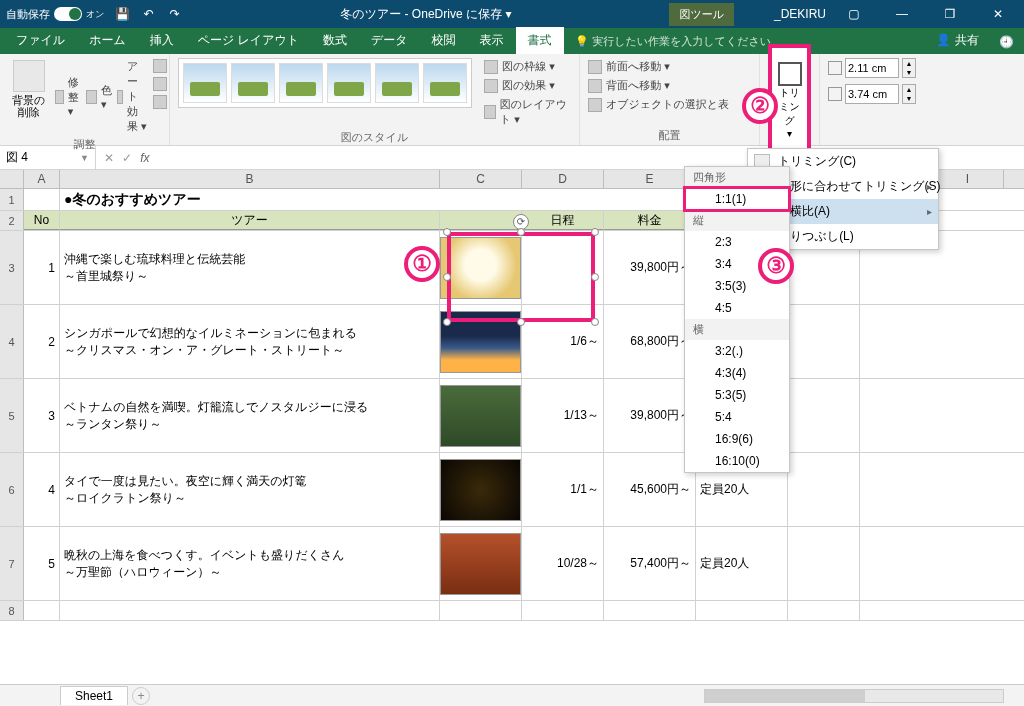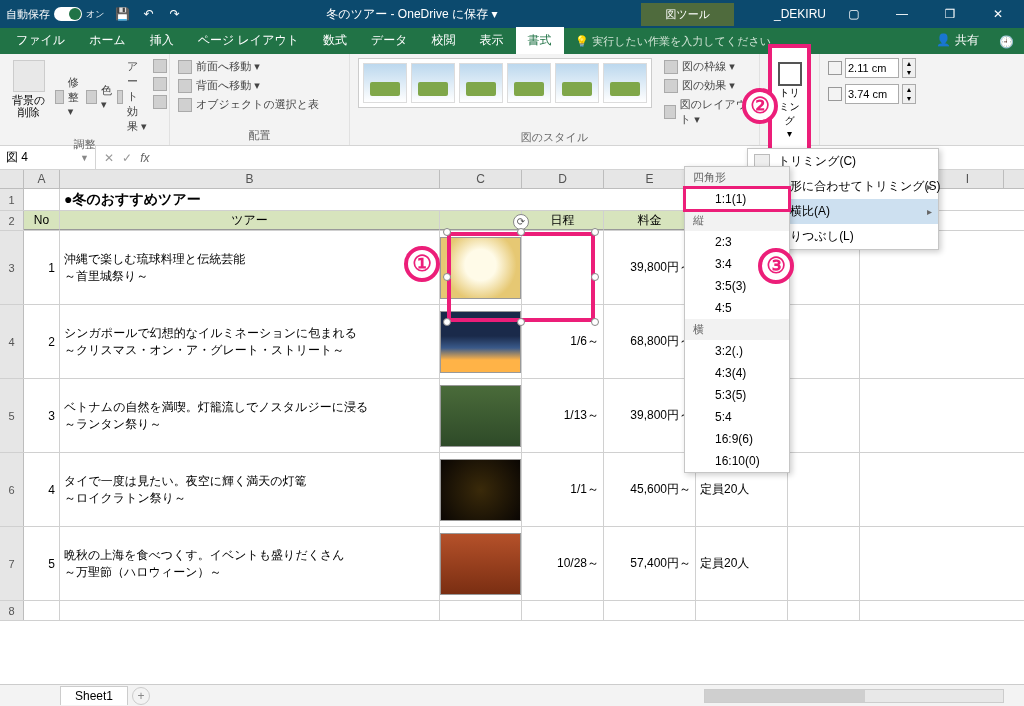--- a/index.html
+++ b/index.html
@@ -6,21 +6,21 @@
 body { background:#fff; width:1024px; height:706px; overflow:hidden; font-size:12px; }
 
 
 .titlebar { background:#0c4a6e; height:28px; display:flex; align-items:center; color:#fff; padding:0 6px; }
 .titlebar .autosave { display:flex; align-items:center; gap:4px; font-size:11px; }
 .titlebar .toggle { width:28px; height:14px; background:#fff; border-radius:7px; position:relative; }
 .titlebar .toggle:after { content:''; position:absolute; right:1px; top:1px; width:12px; height:12px; background:#217346; border-radius:50%; }
 .titlebar .qat { display:flex; gap:10px; margin-left:10px; }
 .titlebar .qat-ico { width:16px; height:16px; display:flex; align-items:center; justify-content:center; }
 .titlebar .doctitle { flex:1; text-align:center; font-size:12px; }
-.titlebar .tooltab { background:#4f6b3d; padding:4px 24px; font-size:11px; margin-right:40px; }
+.titlebar .tooltab { background:#4f6b3d; padding:4px 10px; font-size:11px; margin-right:40px; }
 .titlebar .right { display:flex; align-items:center; gap:8px; }
 .titlebar .winbtn { width:40px; height:28px; display:flex; align-items:center; justify-content:center; }
 
 
 .tabs { background:#217346; height:26px; display:flex; align-items:flex-end; padding-left:4px; }
 .tab { color:#fff; padding:5px 12px; font-size:12px; cursor:pointer; }
 .tab.active { background:#fff; color:#217346; }
 .tellme { color:#cfe3d4; margin-left:12px; font-size:11px; padding:5px 0; }
 .tabs .spacer { flex:1; }
 .tabs .share { color:#fff; padding:5px 10px; font-size:12px; }
@@ -173,66 +173,66 @@
             <span class="ico"></span>
           </span>
         <span class="smallrow">
             <span class="ico"></span>
           </span>
       </div>
     </div>
     <div class="group-label">調整</div>
   </div>
 
+  <div class="group" style="width:410px">
+    <div class="group-body">
+      <div class="gallery">
+        <div class="thumb"></div>
+        <div class="thumb"></div>
+        <div class="thumb"></div>
+        <div class="thumb"></div>
+        <div class="thumb"></div>
+        <div class="thumb"></div>
+      </div>
+      <div style="display:flex;flex-direction:column;gap:2px;margin-left:6px;">
+        <div class="smallrow">
+            <span class="ico"></span>
+            <span>図の枠線 ▾</span>
+          </div>
+        <div class="smallrow">
+            <span class="ico"></span>
+            <span>図の効果 ▾</span>
+          </div>
+        <div class="smallrow">
+            <span class="ico"></span>
+            <span>図のレイアウト ▾</span>
+          </div>
+      </div>
+    </div>
+    <div class="group-label">図のスタイル</div>
+  </div>
+
   <div class="group" style="width:180px">
     <div class="group-body">
       <div style="display:flex;flex-direction:column;gap:2px;">
         <div class="smallrow">
             <span class="ico"></span>
             <span>前面へ移動 ▾</span>
           </div>
         <div class="smallrow">
             <span class="ico"></span>
             <span>背面へ移動 ▾</span>
           </div>
         <div class="smallrow">
             <span class="ico"></span>
             <span>オブジェクトの選択と表</span>
           </div>
       </div>
     </div>
     <div class="group-label">配置</div>
-  </div>
-
-  <div class="group" style="width:410px">
-    <div class="group-body">
-      <div class="gallery">
-        <div class="thumb"></div>
-        <div class="thumb"></div>
-        <div class="thumb"></div>
-        <div class="thumb"></div>
-        <div class="thumb"></div>
-        <div class="thumb"></div>
-      </div>
-      <div style="display:flex;flex-direction:column;gap:2px;margin-left:6px;">
-        <div class="smallrow">
-            <span class="ico"></span>
-            <span>図の枠線 ▾</span>
-          </div>
-        <div class="smallrow">
-            <span class="ico"></span>
-            <span>図の効果 ▾</span>
-          </div>
-        <div class="smallrow">
-            <span class="ico"></span>
-            <span>図のレイアウト ▾</span>
-          </div>
-      </div>
-    </div>
-    <div class="group-label">図のスタイル</div>
   </div>
 
   <div class="group" style="width:60px;align-items:center;justify-content:center;">
     <div class="trimbox">
       <div style="width:24px;height:24px;border:2px solid #555;margin:0 auto;"></div>
       <div style="font-size:10px;text-align:center;"><span>トリミング</span><br>▾</div>
     </div>
   </div>
 
   <div class="group" style="width:120px;border-right:none;">

